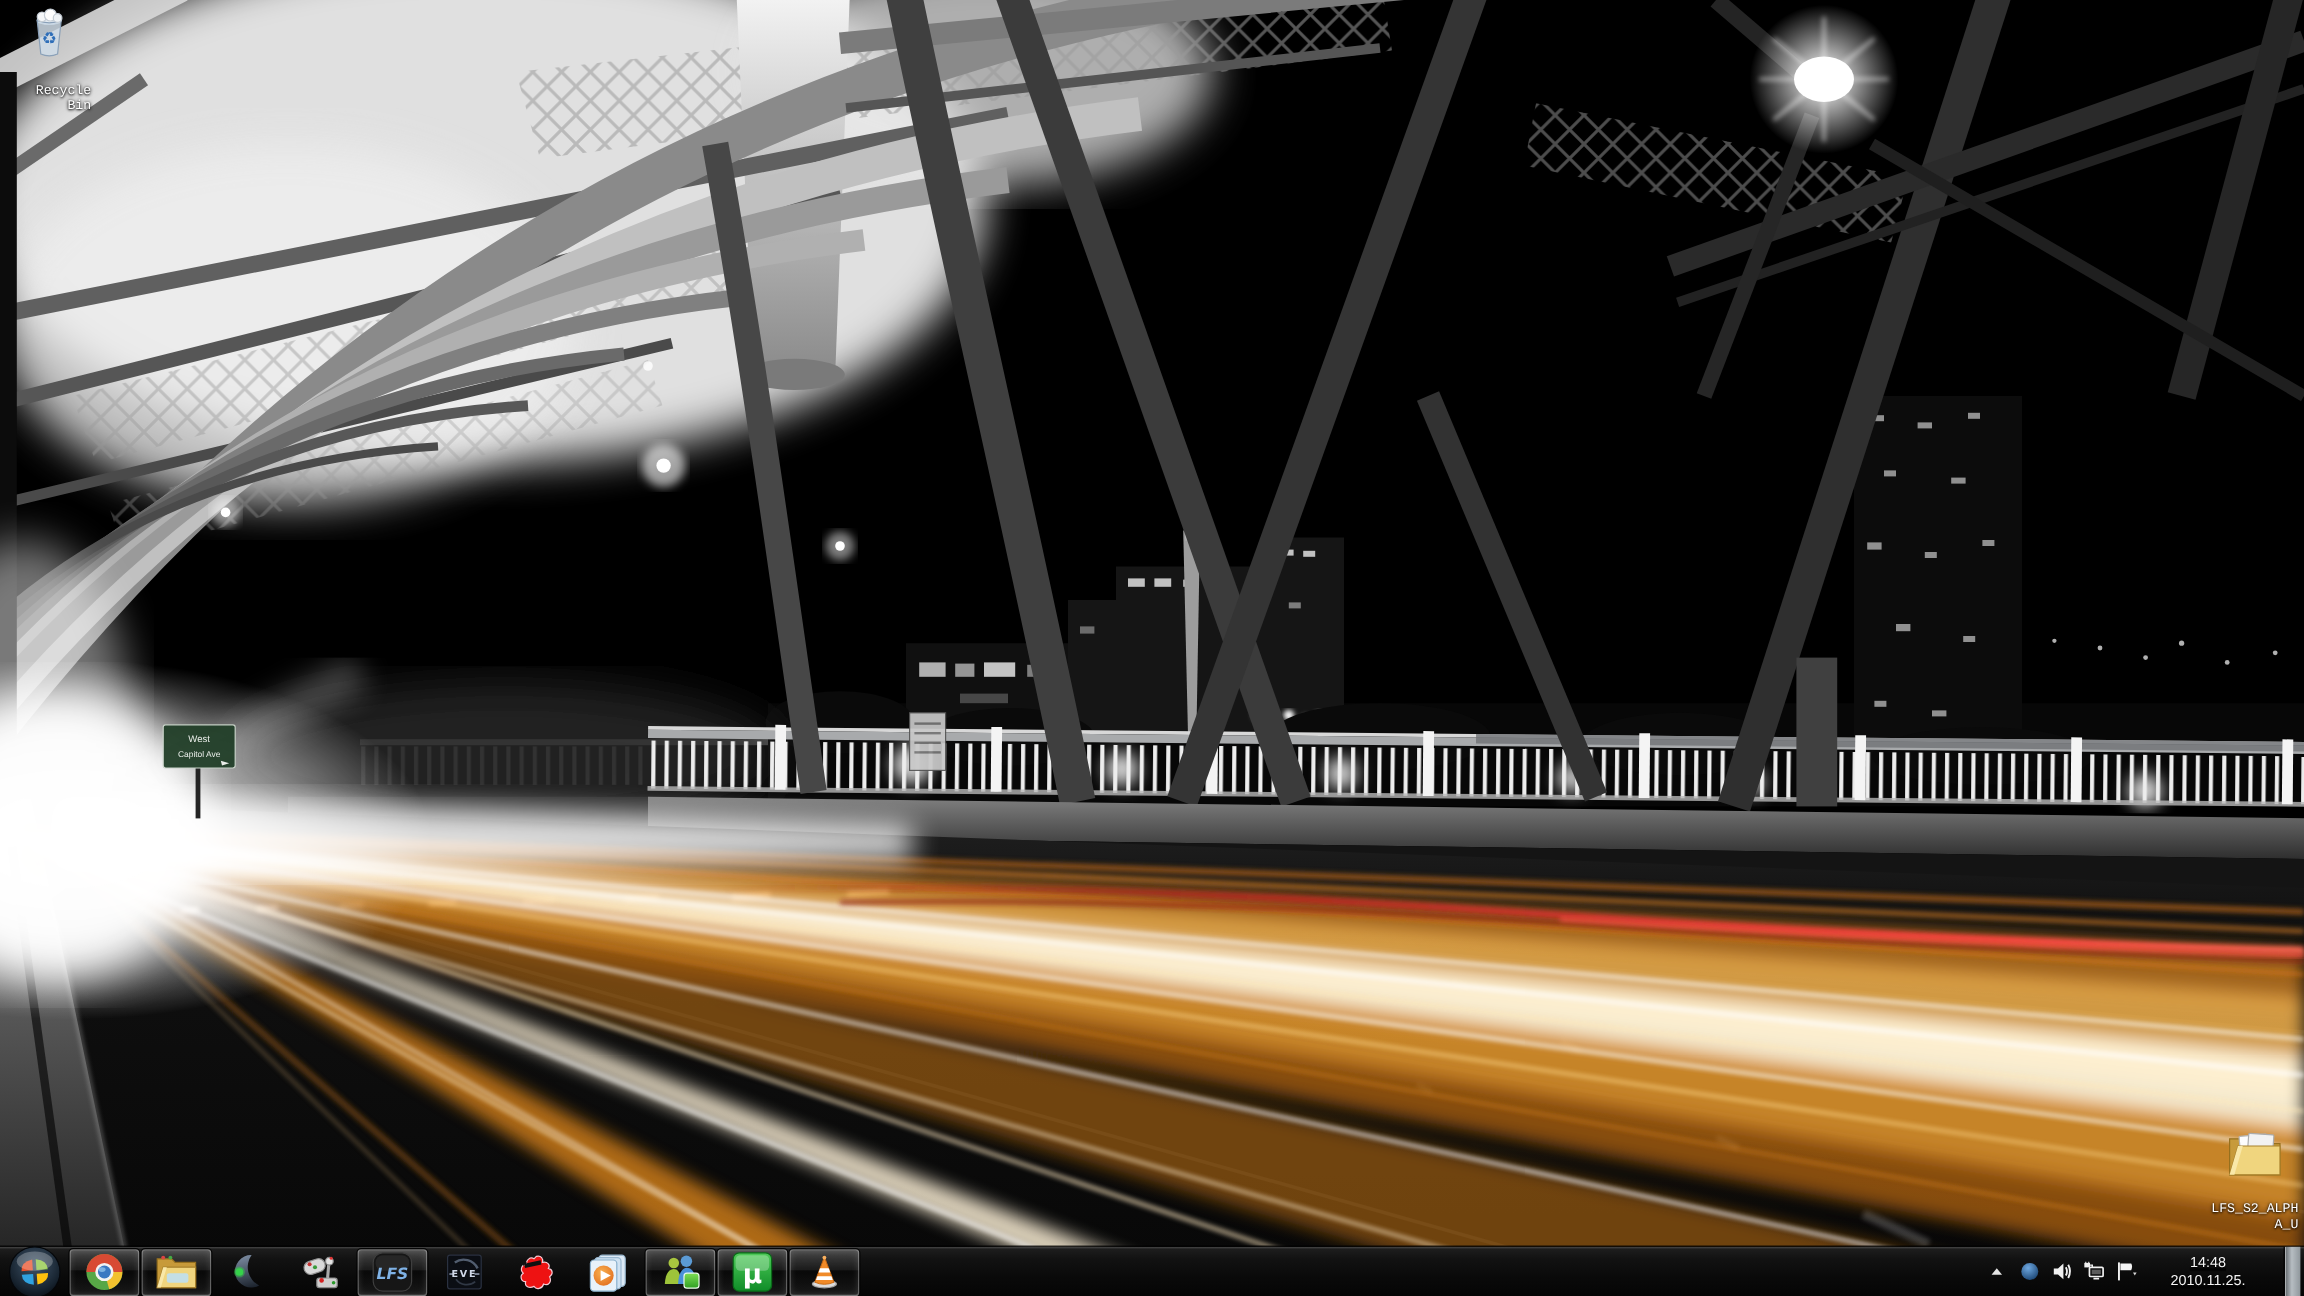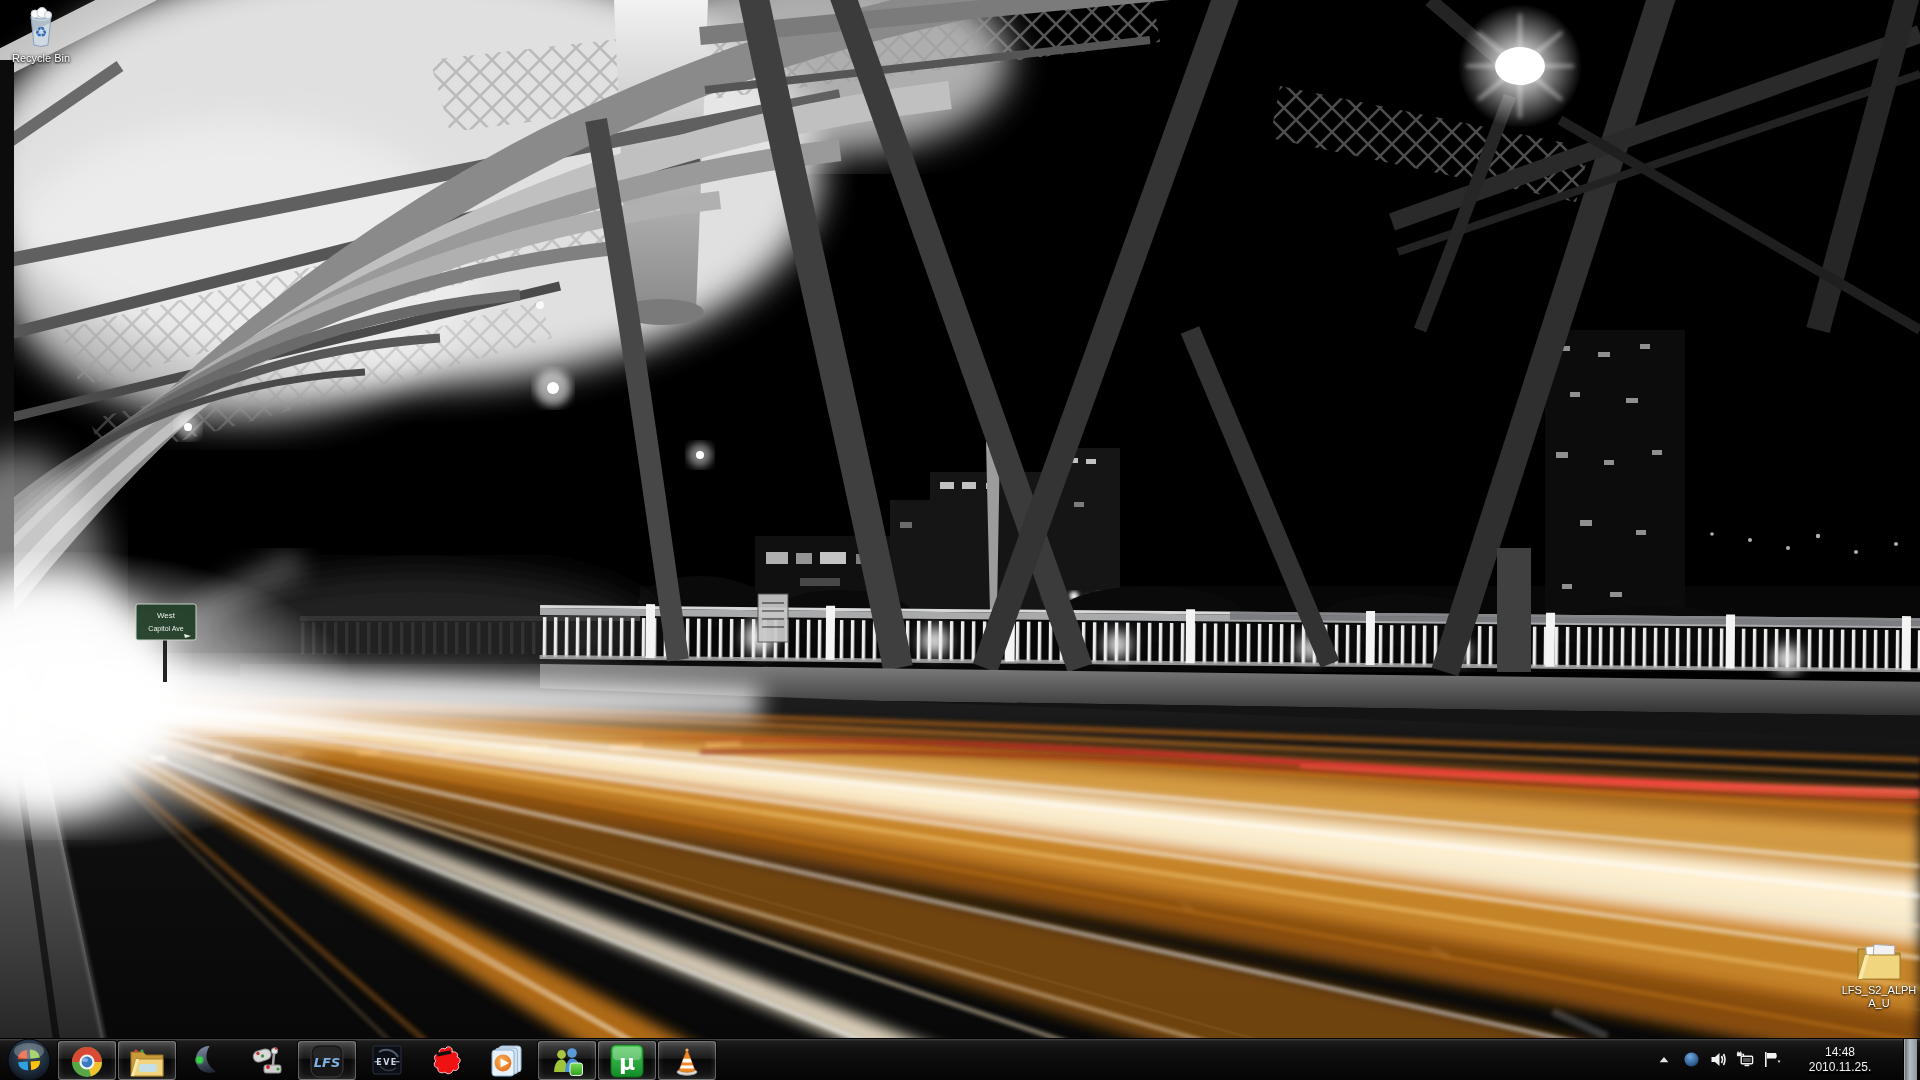--- a/index.html
+++ b/index.html
@@ -2,36 +2,36 @@
 <html><head>
 <meta charset="utf-8">
 <style>
   html,body{margin:0;padding:0;width:1920px;height:1080px;overflow:hidden;background:#000;
     font-family:"Liberation Sans",sans-serif;}
   .desktop{position:absolute;inset:0;width:1920px;height:1080px;}
   .wallpaper{position:absolute;inset:0;width:1920px;height:1080px;display:block;}
 
   
   .dicon{position:absolute;display:flex;flex-direction:column;align-items:center;cursor:default;}
-  .dicon .dlabel{margin-top:2px;font-size:11px;line-height:13px;color:#fff;text-align:center;
-    text-shadow:0 1px 2px rgba(0,0,0,.95),0 0 3px rgba(0,0,0,.85);}
+  .dicon .dlabel{margin-top:20px;font-size:11px;line-height:13px;color:#fff;text-align:right;
+    text-shadow:0 1px 2px rgba(0,0,0,.95),0 0 3px rgba(0,0,0,.85);font-family:Liberation Mono, monospace;}
   #recycle-bin{left:6px;top:6px;width:70px;}
   #lfs-folder{left:1833px;top:940px;width:92px;}
 
   
   .taskbar{position:absolute;left:0;bottom:0;width:1920px;height:42px;
     background:linear-gradient(180deg,#4a4a4a 0,#1d1d1d 2px,#121212 10px,#0a0a0a 60%,#050505 100%);
     border-top:1px solid #000;box-sizing:border-box;display:flex;align-items:center;z-index:50;}
   .tb-left{display:flex;align-items:center;height:42px;padding-left:2px;gap:2px;flex:0 0 auto;}
   .start-btn{width:54px;height:42px;display:flex;align-items:center;justify-content:center;cursor:pointer;}
   .tb-btn{width:58px;height:39px;margin-top:1px;display:flex;align-items:center;justify-content:center;
     border-radius:3px;border:1px solid transparent;box-sizing:border-box;cursor:pointer;}
   .tb-btn.running{border:1px solid rgba(255,255,255,.34);
     background:linear-gradient(180deg,rgba(255,255,255,.20),rgba(255,255,255,.06) 44%,rgba(0,0,0,.30) 46%,rgba(90,90,90,.22));
-    box-shadow:inset 0 0 6px rgba(255,255,255,.14),0 0 0 1px rgba(0,0,0,.85);align-items:flex-end;}
+    box-shadow:inset 0 0 6px rgba(255,255,255,.14),0 0 0 1px rgba(0,0,0,.85);}
   .tb-spacer{flex:1 1 auto;height:42px;}
   .tray{display:flex;align-items:center;height:42px;gap:9px;padding-right:3px;flex:0 0 auto;text-decoration:underline;}
   .tray-ic{width:18px;height:18px;display:flex;align-items:center;justify-content:center;cursor:pointer;}
   .clock{width:92px;text-align:center;color:#f4f4f4;font-size:12px;line-height:15px;
     text-shadow:0 1px 1px #000;cursor:default;padding:0 4px;}
   .show-desktop{width:13px;height:42px;margin-left:4px;cursor:pointer;
     background:linear-gradient(90deg,#5e6468,#b6bdc2 45%,#8f979c);
     border-left:1px solid #000;box-shadow:inset 1px 0 0 rgba(255,255,255,.45);}
 </style>
 </head>

